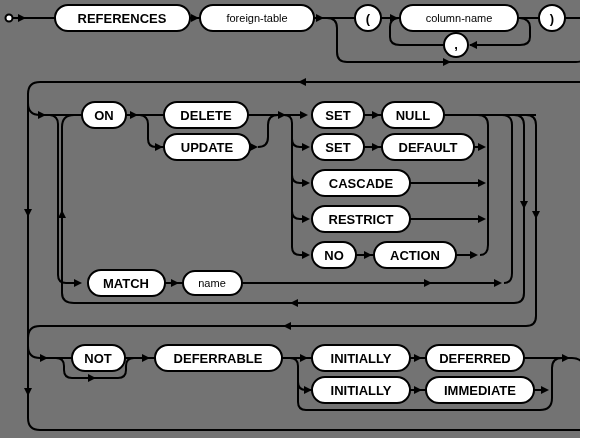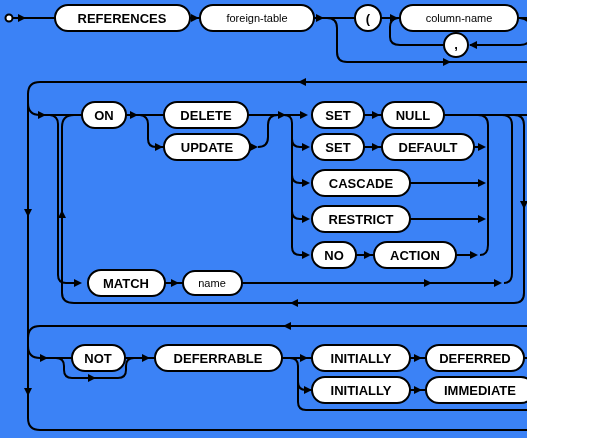--- a/index.html
+++ b/index.html
@@ -1,16 +1,16 @@
 <!DOCTYPE html>
 <html><head>
 <meta charset="utf-8">
 <style>
   html,body{margin:0;padding:0;background:#ffffff;}
-  .stage{position:relative;width:527px;height:438px;background:#3b82f6;overflow:hidden;}
+  .stage{position:relative;width:580px;height:438px;background:#737373;overflow:hidden;}
   svg{display:block;}
   .rail{stroke:#000;stroke-width:2;fill:none;}
   .node{stroke:#000;stroke-width:2;fill:#fff;}
   .ah{fill:#000;stroke:none;}
   .kw{font-family:"Liberation Sans",sans-serif;font-weight:bold;font-size:13px;fill:#000;text-anchor:middle;}
   .nt{font-family:"Liberation Sans",sans-serif;font-weight:normal;font-size:11px;fill:#000;text-anchor:middle;}
   .pn{font-family:"Liberation Sans",sans-serif;font-weight:bold;font-size:13px;fill:#000;text-anchor:middle;}
 </style>
 </head>
 <body>

